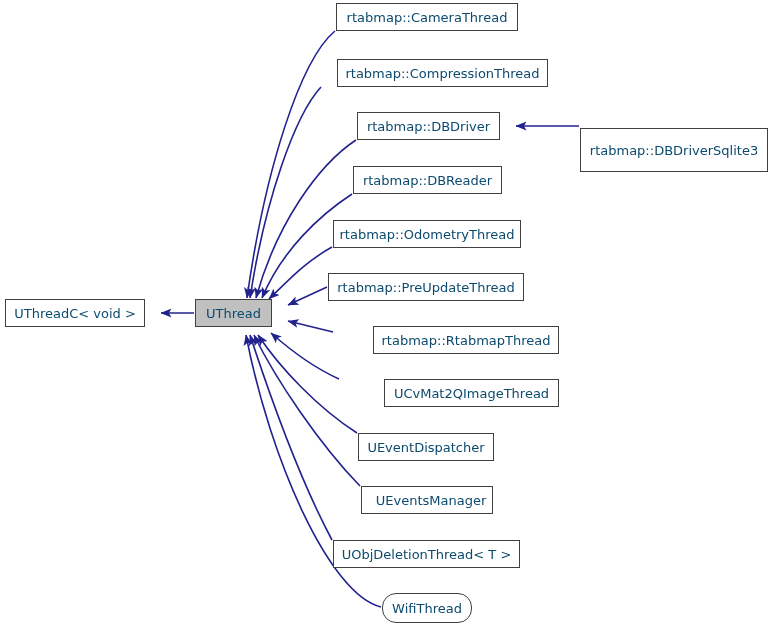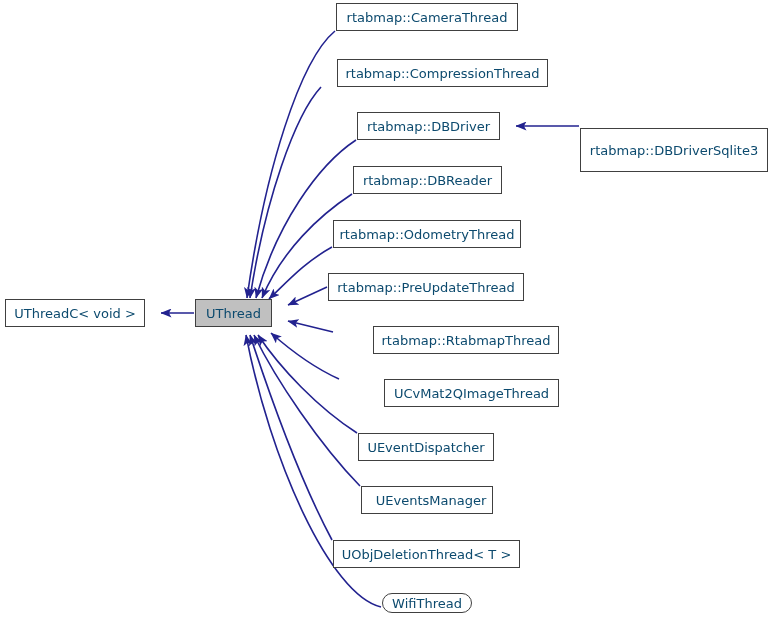--- a/index.html
+++ b/index.html
@@ -122,18 +122,18 @@
       </div>
       <div class="node" style="left: 358px; top: 433px; width: 136px; height: 28px;">
         <span class="node-label">UEventDispatcher</span>
       </div>
       <div class="node" style="left: 361px; top: 486px; width: 132px; height: 28px; padding-left: 8px;">
         <span class="node-label">UEventsManager</span>
       </div>
       <div class="node" style="left: 333px; top: 540px; width: 187px; height: 28px;">
         <span class="node-label">UObjDeletionThread&lt; T &gt;</span>
       </div>
-      <div class="node" style="left: 382px; top: 593px; width: 90px; height: 20px; border-radius: 14px;">
+      <div class="node" style="left: 382px; top: 593px; width: 90px; height: 30px; border-radius: 14px;">
         <span class="node-label">WifiThread</span>
       </div>
     </div>
 
 </div>
 
 </body></html>

